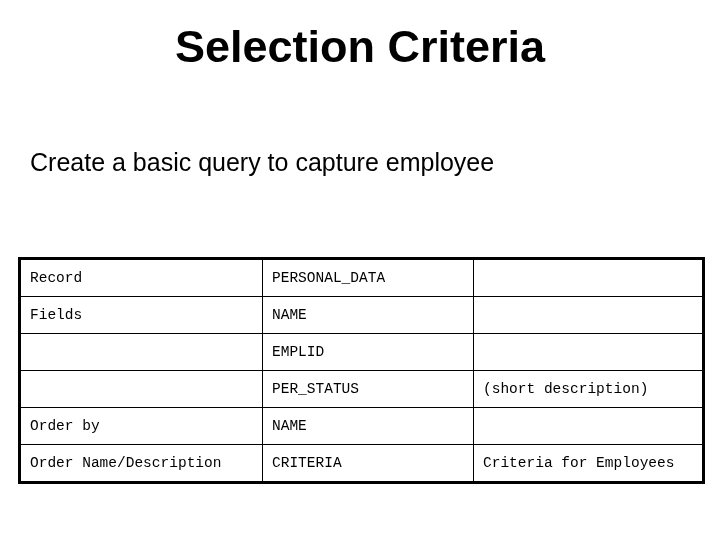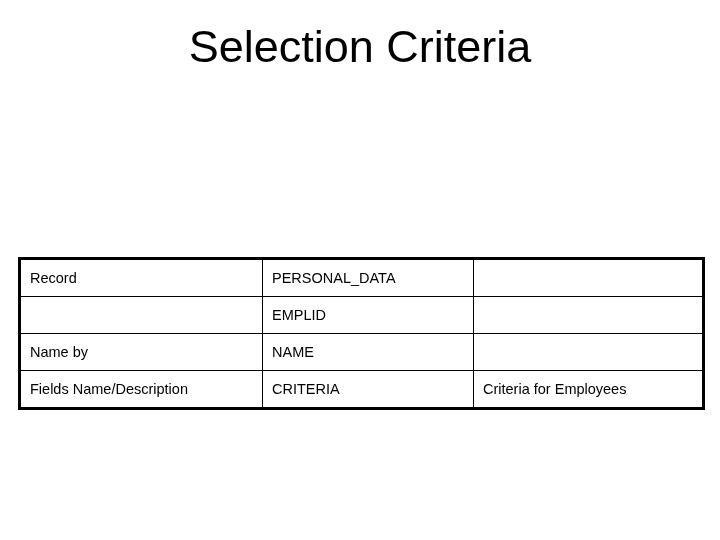--- a/index.html
+++ b/index.html
@@ -28,21 +28,21 @@
 
   
   #slide-title {
     position: absolute;
     left: 0;
     top: 22px;
     width: 720px;
     text-align: center;
     font-size: 45px;
     line-height: 50px;
-    font-weight: 400;
+    font-weight: 700;
     letter-spacing: 0px;
     white-space: nowrap;
   }
 
   
   #slide-body {
     position: absolute;
     left: 30px;
     top: 146px;
     width: 640px;
@@ -55,20 +55,21 @@
     display: block;
     white-space: nowrap;
   }
 
   
   #criteria-table-wrap {
     position: absolute;
     left: 18px;
     top: 257px;
     width: 622px;
+    font-family: Liberation Mono, monospace;
   }
   table.criteria-table {
     border-collapse: collapse;
     table-layout: fixed;
     width: 684px;
     border: 3px solid #000000;
   }
   table.criteria-table col.c1 { width: 243px; }
   table.criteria-table col.c2 { width: 211px; }
   table.criteria-table col.c3 { width: 230px; }
@@ -89,47 +90,58 @@
   table.criteria-table td.empty { }
 </style>
 </head>
 <body>
 
 <div id="slide">
 
   <div id="slide-title">Selection Criteria</div>
 
   <div id="slide-body">
+    <span class="body-line">Create a basic query to capture employee</span>
   </div>
 
   <div id="criteria-table-wrap">
     <table class="criteria-table">
       <colgroup>
         <col class="c1">
           <col class="c2">
           <col class="c3">
       </colgroup>
       <tbody>
         <tr>
           <td>Record</td>
           <td>PERSONAL_DATA</td>
           <td class="empty"></td>
         </tr>
         <tr>
+          <td>Fields</td>
+          <td>NAME</td>
+          <td class="empty"></td>
+        </tr>
+        <tr>
           <td class="empty"></td>
           <td>EMPLID</td>
           <td class="empty"></td>
         </tr>
         <tr>
-          <td>Name by</td>
+          <td class="empty"></td>
+          <td>PER_STATUS</td>
+          <td>(short description)</td>
+        </tr>
+        <tr>
+          <td>Order by</td>
           <td>NAME</td>
           <td class="empty"></td>
         </tr>
         <tr>
-          <td>Fields Name/Description</td>
+          <td>Order Name/Description</td>
           <td>CRITERIA</td>
           <td>Criteria for Employees</td>
         </tr>
       </tbody>
     </table>
   </div>
 
 </div>
 
 </body></html>

